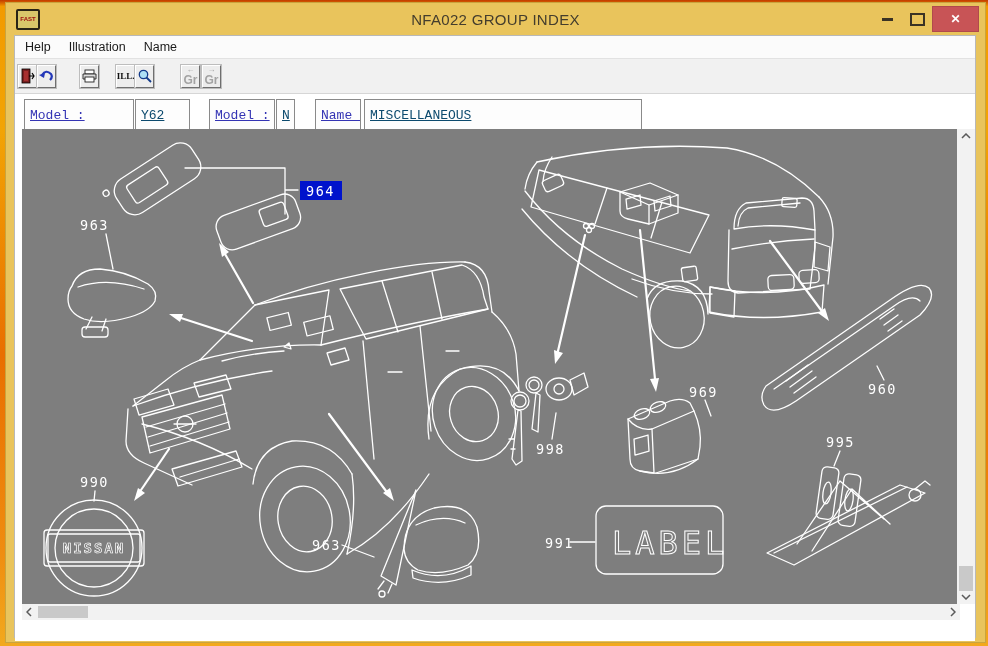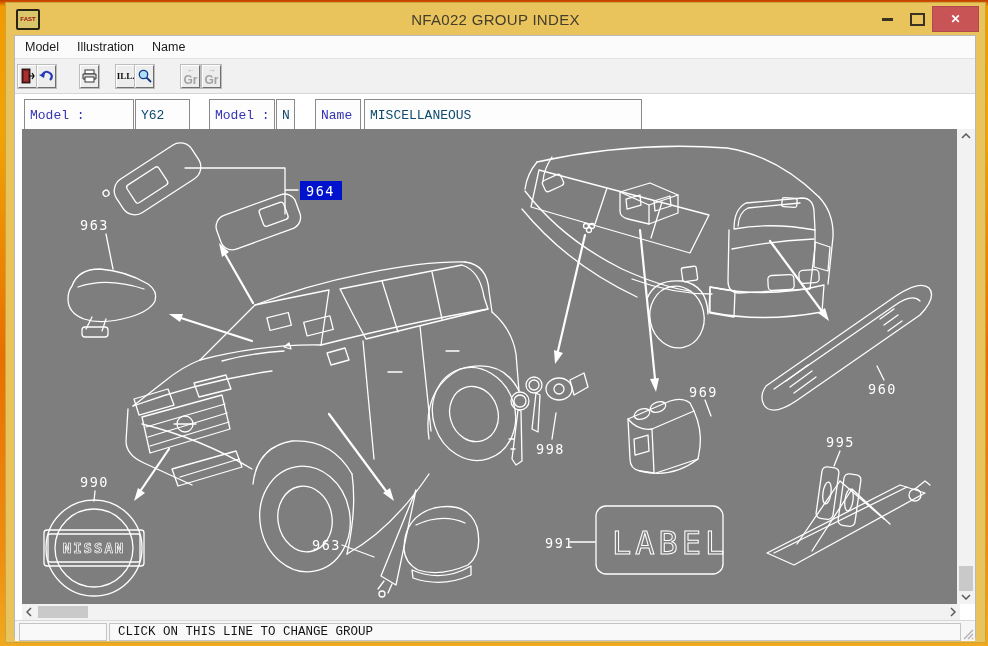--- a/index.html
+++ b/index.html
@@ -52,21 +52,21 @@
   .tb-btn svg{display:block;}
   .ill-text{font-family:"Liberation Serif",serif;font-weight:bold;font-size:9px;color:#111;}
   .gr-btn{color:#a3a3a3;}
   .gr-arrow{font-size:8px;color:#a3a3a3;line-height:1;}
   .gr-text{font-size:12px;font-weight:bold;color:#a3a3a3;line-height:1;}
   
   .fieldrow{height:35px;background:#fff;position:relative;
     font-family:"Liberation Mono","DejaVu Sans Mono",monospace;font-size:13px;}
   .fbox{position:absolute;top:5px;height:32px;box-sizing:border-box;
     border:1px solid #8a8a8a;background:#fdfdfd;display:flex;align-items:center;
-    padding-left:5px;overflow:hidden;white-space:nowrap;}
+    padding-left:5px;overflow:hidden;white-space:nowrap;text-decoration:underline;}
   .flabel{color:#3434b4;}
   .fvalue{color:#0c4a6e;}
   
   .workarea{position:relative;height:512px;background:#fff;}
   .canvas{position:absolute;left:7px;top:0;width:935px;height:475px;background:#7e7e7e;}
   .canvas svg{display:block;}
   
   .vscroll{position:absolute;left:942px;top:0;width:18px;height:475px;background:#f2f2f2;}
   .vthumb{position:absolute;left:2px;top:437px;width:14px;height:25px;background:#c9c9c9;}
   .v-arrow{position:absolute;left:0;width:18px;height:14px;display:flex;align-items:center;justify-content:center;}
@@ -104,21 +104,21 @@
         </div>
       <div class="close-btn">
           <span>✕</span>
         </div>
     </div>
   </div>
 
   <div class="content">
 
     <div class="menubar">
-      <div class="menu-item">Model</div>
+      <div class="menu-item">Help</div>
       <div class="menu-item">Illustration</div>
       <div class="menu-item">Name</div>
     </div>
 
     <div class="toolbar">
       <div class="tb-btn" style="margin-left:3px">
         <svg width="14" height="16" viewBox="0 0 14 16">
           <rect x="1" y="1" width="8" height="14" fill="#7a2020" stroke="#000" stroke-width="0.8"></rect>
           <rect x="3" y="3" width="4" height="10" fill="#a83030"></rect>
           <path d="M8 8 L13 8 M11 5 L13 8 L11 11" stroke="#000" stroke-width="1.2" fill="none"></path>
@@ -407,27 +407,15 @@
             </svg>
         </div>
         <div class="hthumb"></div>
         <div class="h-arrow" style="right:0">
           <svg width="6" height="10">
               <polyline points="1,1 5,5 1,9" stroke="#5a5a5a" stroke-width="1.5" fill="none"></polyline>
             </svg>
         </div>
       </div>
 
-      <div class="statusbar">
-        <svg class="cursor-ptr" width="12" height="14" viewBox="0 0 12 14">
-          <polygon points="1,0 1,11 4,8 6,13 8,12 6,7 10,7" fill="#ffffff" stroke="#333" stroke-width="1"></polygon>
-        </svg>
-        <div class="sb-pane-left"></div>
-        <div class="sb-pane-main">
-          <span>CLICK ON THIS LINE TO CHANGE GROUP</span>
-        </div>
-        <svg class="grip" width="13" height="13">
-          <path d="M12,3 L3,12 M12,7 L7,12 M12,11 L11,12" stroke="#b0b0b0" stroke-width="1.4" fill="none"></path>
-        </svg>
-      </div>
     </div>
   </div>
 </div>
 
 </body></html>

